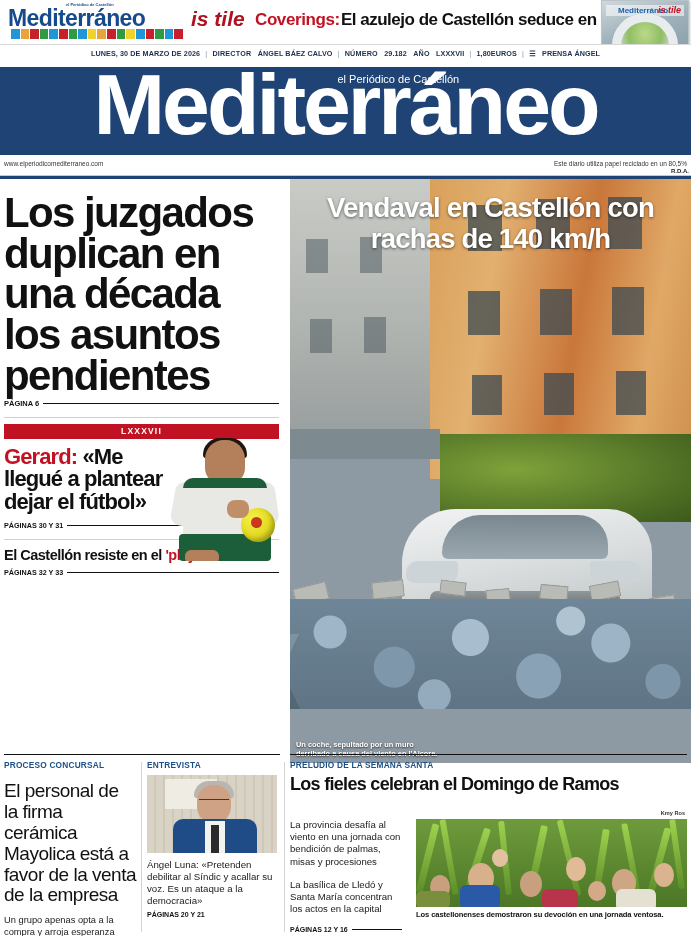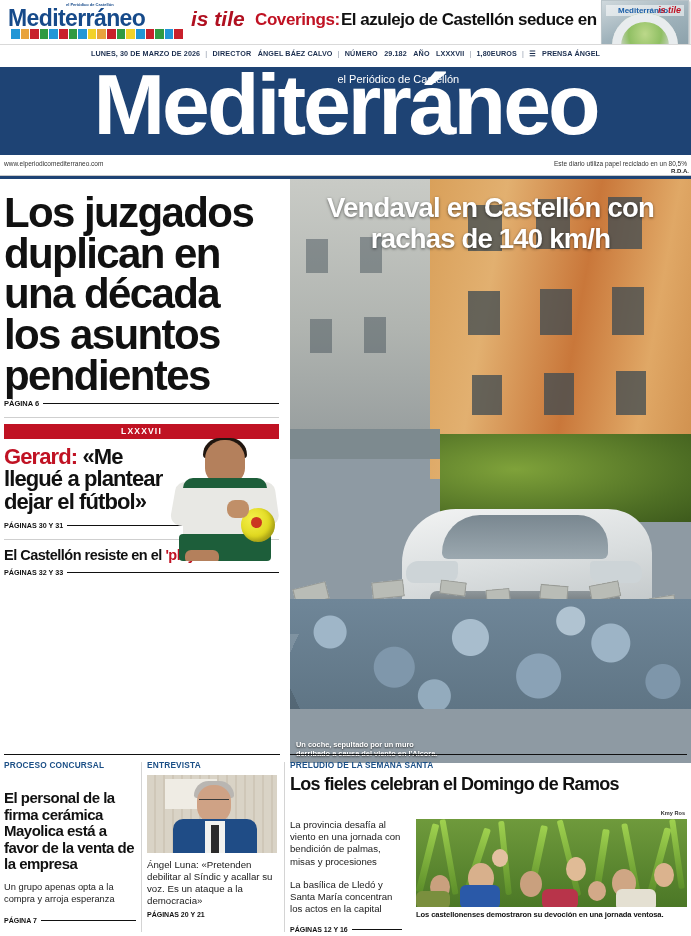--- a/index.html
+++ b/index.html
@@ -234,21 +234,21 @@
   
   .bottom{position:absolute;left:0;top:760px;width:691px;height:176px;}
   .bcol{position:absolute;top:0;}
   .b1{left:4px;width:132px;}
   .b2{left:147px;width:133px;}
   .b3{left:290px;width:397px;}
   .vline{position:absolute;top:2px;width:1px;height:170px;background:#d4d4d4;}
   .topline{position:absolute;left:0;top:-6px;height:1px;background:#111;}
 
   .kicker{font-size:8.3px;font-weight:bold;color:#1b4f86;letter-spacing:0.2px;}
-  .b1-h{margin-top:20px;font-weight:bold;font-size:15px;line-height:1.1;letter-spacing:-0.5px;}
+  .b1-h{margin-top:11px;font-weight:normal;font-size:19px;line-height:1.1;letter-spacing:-0.5px;}
   .b1-sub{margin-top:8px;font-size:9.3px;line-height:1.3;color:#222;}
   .b1-page{margin-top:12px;font-size:7px;font-weight:bold;display:flex;align-items:center;gap:4px;}
   .b1-page .ln{flex:1;height:1px;background:#111;}
 
   .b2-photo{
     margin-top:5px;width:130px;height:78px;overflow:hidden;position:relative;
     background:linear-gradient(#d8d2c6,#cfc8ba);
   }
   .iv-wall{position:absolute;left:0;top:0;width:130px;height:78px;background:
      repeating-linear-gradient(90deg,#d9d3c6 0 7px,#cfc7b8 7px 9px),

